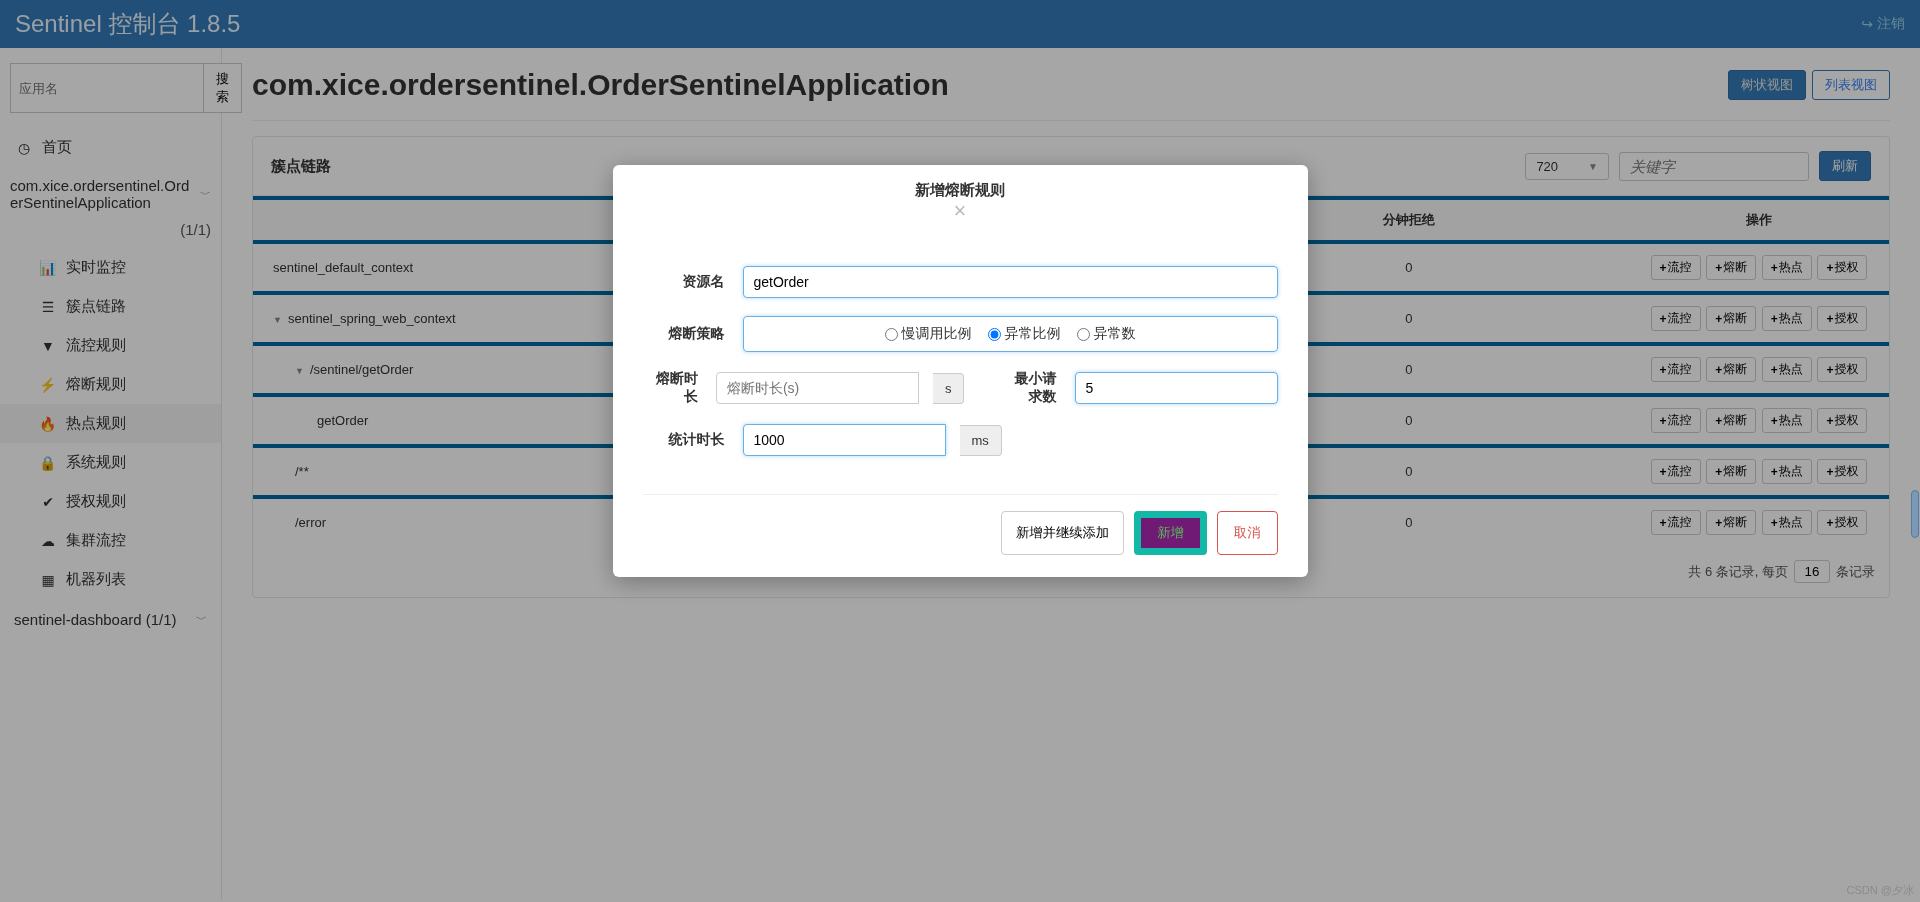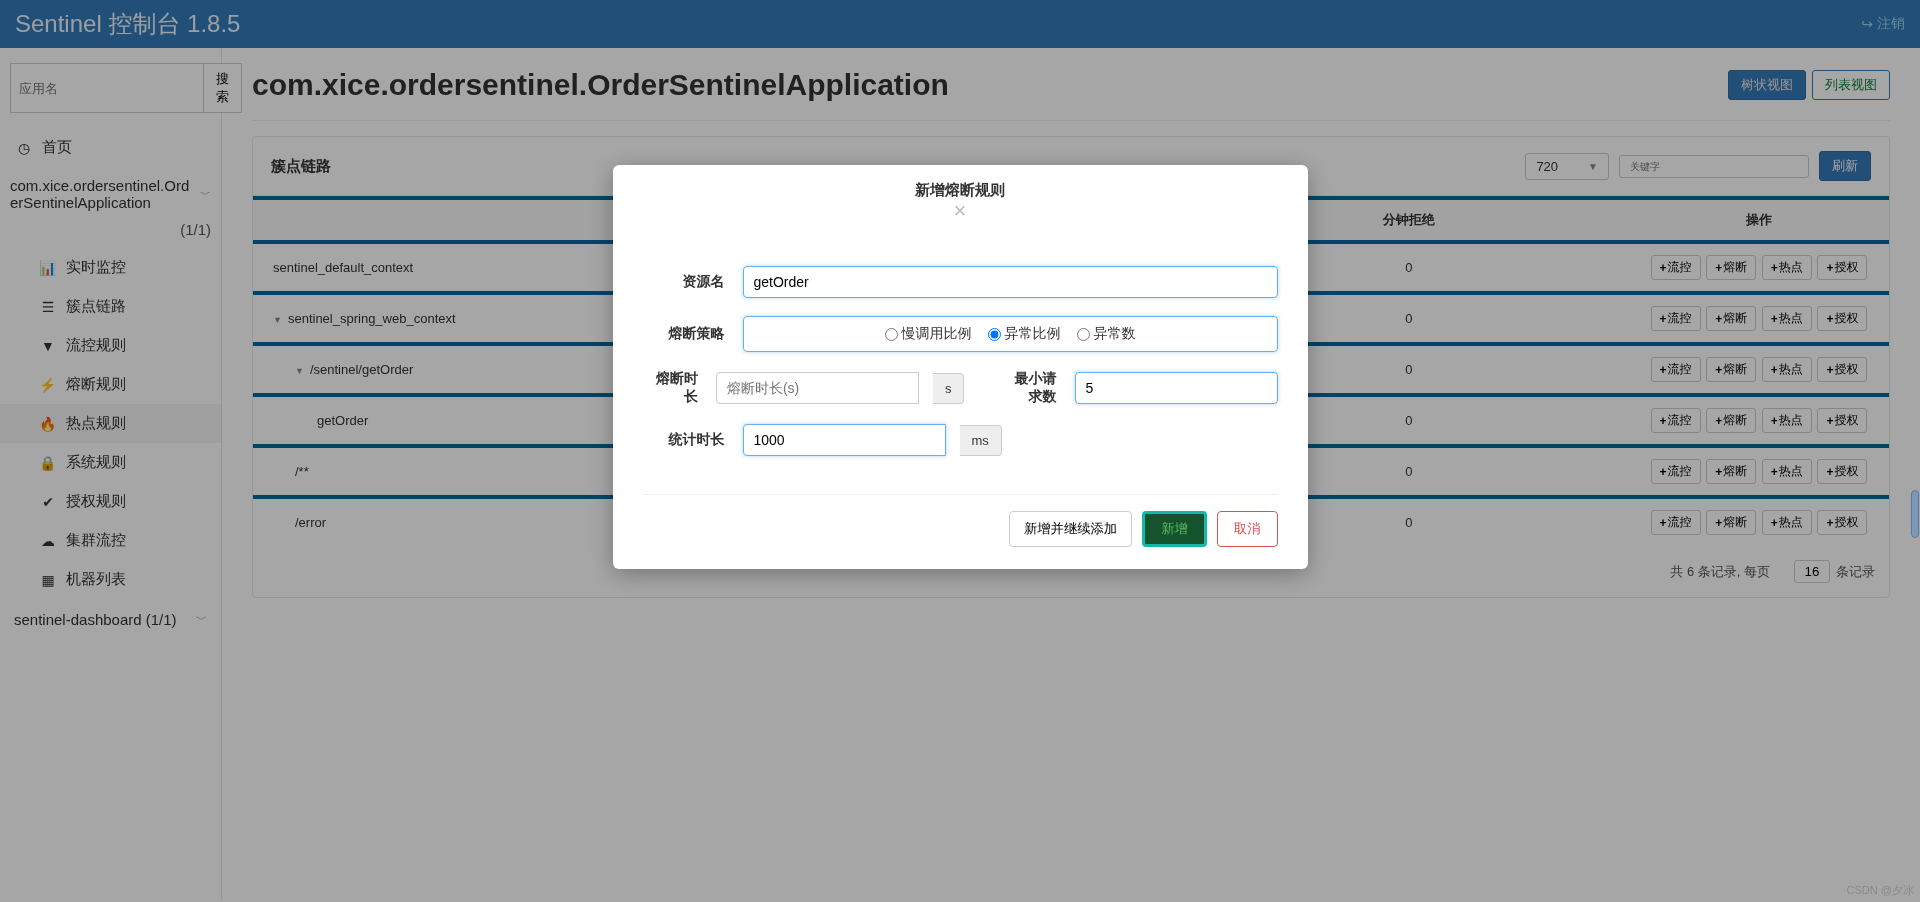--- a/index.html
+++ b/index.html
@@ -20,52 +20,52 @@
 .chev { margin-left:auto; font-size:11px; color:#888; }
 .icon { width: 16px; display:inline-flex; justify-content:center; font-size:14px; }
 .nav-bottom { padding:12px 14px; font-size:15px; display:flex; align-items:center; }
 
 .main { flex: 1; padding: 20px 30px; overflow:auto; }
 .page-head { display:flex; align-items:center; margin-bottom:15px; border-bottom:1px solid #eee; padding-bottom:18px; }
 .page-title { font-size: 30px; font-weight: 700; flex:1; }
 .btn { border:1px solid #ccc; background:#fff; padding:5px 12px; font-size:13px; cursor:pointer; border-radius:3px; }
 .btn-primary { background:#337ab7; color:#fff; border-color:#2e6da4; }
 .btn-tree { background:#337ab7; color:#e5e5e5; border-color:#2e6da4; margin-right:6px; }
-.btn-list { background:#fff; color:#15803d; border:1px solid #337ab7; }
+.btn-list { background:#fff; color:#3b82f6; border:1px solid #337ab7; }
 .card { border:1px solid #e7e7e7; border-radius:4px; }
 .card-head { display:flex; align-items:center; padding:14px 18px; border-bottom:1px solid #eee; gap:10px;}
 .card-head-title { flex:1; font-weight:600; font-size:15px; }
 .sel { border:1px solid #ccc; padding:5px 10px; border-radius:3px; font-size:13px; min-width:80px; display:flex; align-items:center; gap:30px; }
 .sel-caret { color:#888; font-size:10px; }
-.kw { border:1px solid #ccc; padding:5px 10px; border-radius:3px; font-size:10px; width:190px; color:#999; }
+.kw { border:1px solid #ccc; padding:5px 10px; border-radius:3px; font-size:15px; width:190px; color:#999;font-style:italic; }
 table { width:100%; border-collapse: collapse; }
 th,td { border-top:4px solid #0369a1; padding:11px 10px; text-align:center; font-size:13px; }
 thead th { background:#f9f9f9; font-weight:600; }
 td.res { text-align:left; padding-left:20px; }
 .op-btn { border:1px solid #ccc; background:#fff; padding:3px 8px; font-size:12px; border-radius:3px; cursor:pointer; margin:0 1px; display:inline-flex; align-items:center; gap:1px; }
 .foot { padding:14px; text-align:right; font-size:13px; color:#555; display:flex; justify-content:flex-end; align-items:center; gap:6px;}
-.pg-input { width:36px; border:1px solid #ccc; border-radius:3px; padding:3px 0; text-align:center;margin-left:18px; }
+.pg-input { width:36px; border:1px solid #ccc; border-radius:3px; padding:3px 0; text-align:center; }
 .caret-down::before{ content:"▼"; font-size:9px; color:#888; margin-right:6px;}
 
 .overlay { position:fixed; inset:0; background:rgba(0,0,0,0.35); display:flex; align-items:flex-start; justify-content:center; padding-top:165px; }
 .modal { width:695px; background:#fff; border-radius:6px; box-shadow:0 5px 25px rgba(0,0,0,0.3); }
 .modal-head { padding:16px 20px; display:flex; align-items:center;flex-direction:column; }
 .modal-title { font-weight:700; font-size:15px; flex:1; }
 .close { color:#bbb; font-size:22px; cursor:pointer; line-height:1; }
 .modal-body { padding:10px 30px 10px 40px; }
 .frow { display:flex; align-items:center; margin:18px 0; gap:18px; }
 .flabel { width:72px; text-align:right; font-weight:700; font-size:14px; }
 .finput { flex:1; border:1px solid #66afe9; border-radius:4px; padding:7px 10px; font-size:14px; box-shadow:0 0 4px rgba(102,175,233,.5); }
 .finput.plain { border:1px solid #ccc; box-shadow:none; }
 .finput.short { flex:0 0 155px; }
 .addon { border:1px solid #ccc; border-left:none; background:#eee; padding:7px 12px; border-radius:0 4px 4px 0; font-size:13px; margin-left:-4px; }
 .radio-grp { flex:1; border:1px solid #66afe9; border-radius:4px; padding:8px 10px; display:flex; justify-content:center; gap:16px; box-shadow:0 0 4px rgba(102,175,233,.5); }
 .radio-item { display:flex; align-items:center; gap:4px; font-size:14px; }
 .modal-foot { border-top:1px solid #eee; margin:10px 30px 0; padding:16px 0 22px; display:flex; justify-content:flex-end; gap:10px; }
-.btn-green { border:3px solid #14b8a6; color:#5cb85c; background:#14532d; padding:6px 16px; border-radius:4px; cursor:pointer; }
+.btn-green { border:7px solid #14b8a6; color:#5cb85c; background:#701a75; padding:6px 16px; border-radius:4px; cursor:pointer; }
 .btn-red { border:1px solid #d9534f; color:#d9534f; background:#fff; padding:6px 16px; border-radius:4px; cursor:pointer; }
 .btn-plain { border:1px solid #ccc; background:#fff; padding:6px 14px; border-radius:4px; cursor:pointer; }
 .watermark { position:fixed; right:6px; bottom:4px; font-size:11px; color:rgba(120,120,120,.6); }
 .scrollknob { position:fixed; right:1px; top:490px; width:8px; height:48px; background:#7a99b8; border-radius:4px; border:1px solid #5b7a99; }
 </style>
 </head>
 <body>
 
 <div class="header">
   <div class="header-title">Sentinel 控制台 1.8.5</div>

